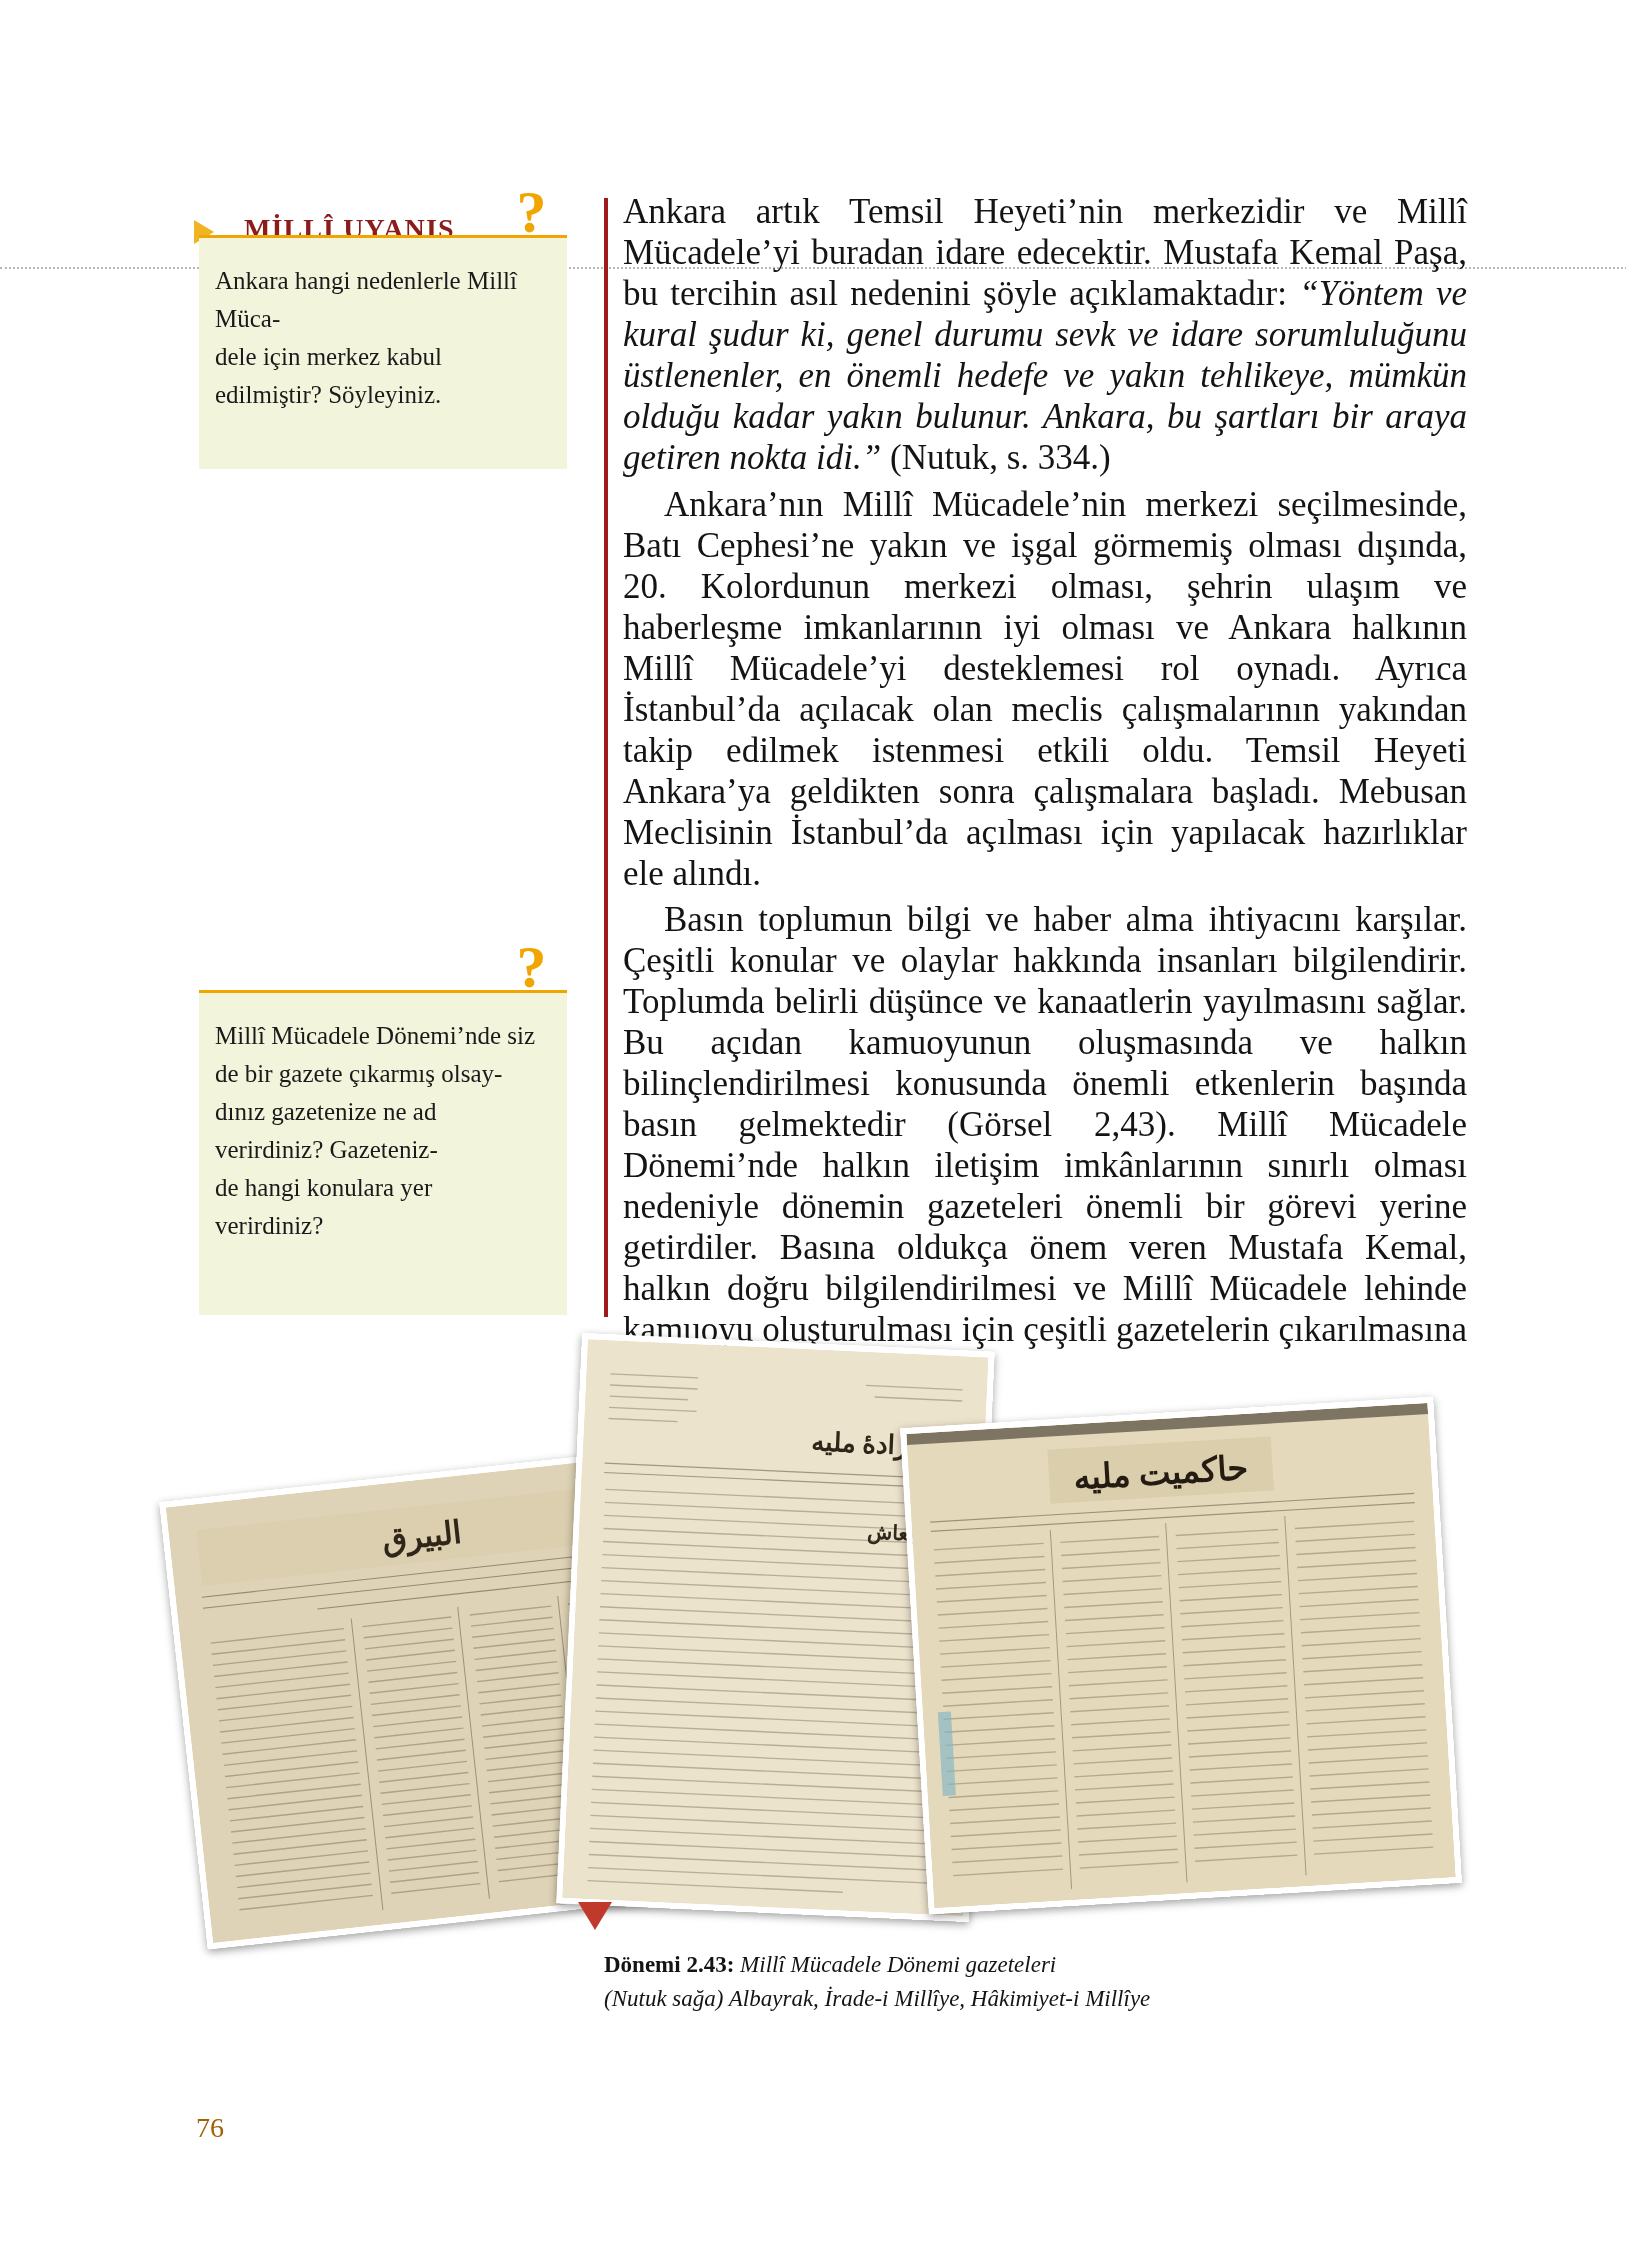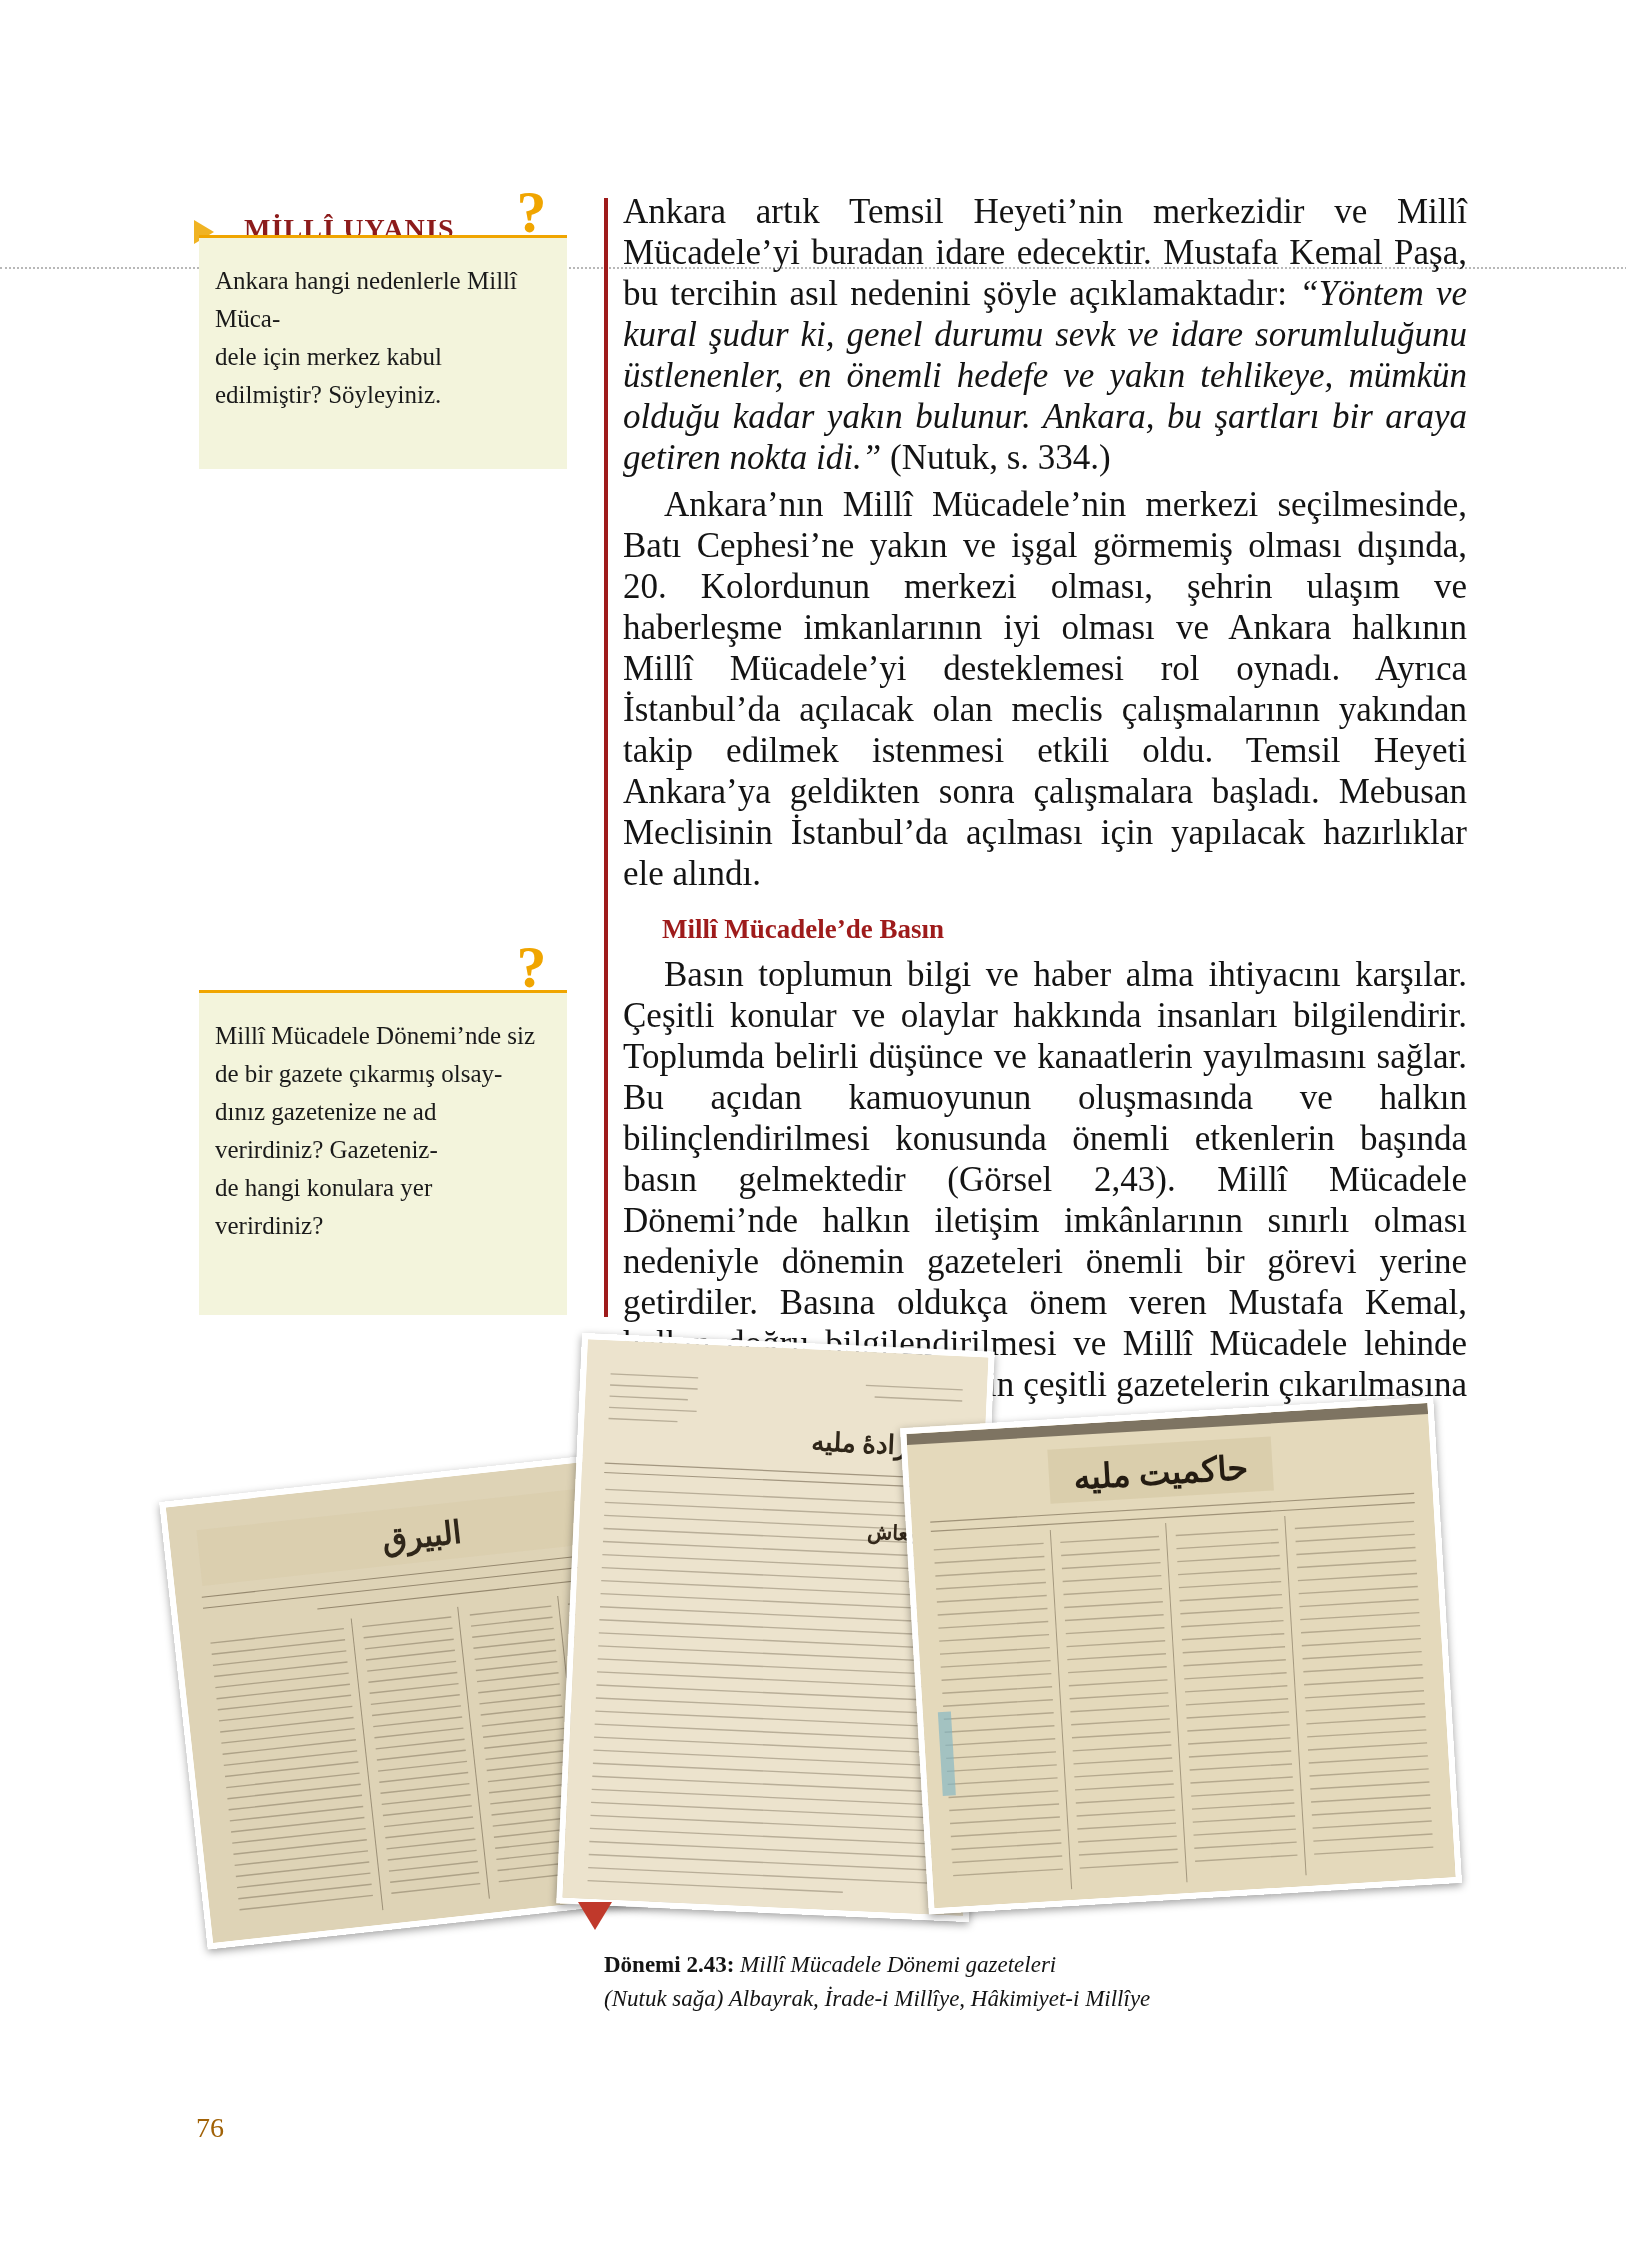--- a/index.html
+++ b/index.html
@@ -238,21 +238,20 @@
 de hangi konulara yer verirdiniz?</span>
 </div>
 
 <div class="column-rule"></div>
 
 <div class="main-col">
   <p class="para"><span>Ankara artık Temsil Heyeti’nin merkezidir ve Millî Mücadele’yi buradan idare edecektir. Mustafa Kemal Paşa, bu tercihin asıl nedenini şöyle açıklamaktadır: </span><span class="quote">“Yöntem ve kural şudur ki, genel durumu sevk ve idare sorumluluğunu üstlenenler, en önemli hedefe ve yakın tehlikeye, mümkün olduğu kadar yakın bulunur. Ankara, bu şartları bir araya getiren nokta idi.”</span><span> (Nutuk, s. 334.)</span></p>
 
   <p class="para indent">Ankara’nın Millî Mücadele’nin merkezi seçilmesinde, Batı Cephesi’ne yakın ve işgal görmemiş olması dışında, 20. Kolordunun merkezi olması, şehrin ulaşım ve haberleşme imkanlarının iyi olması ve Ankara halkının Millî Mücadele’yi desteklemesi rol oynadı. Ayrıca İstanbul’da açılacak olan meclis çalışmalarının yakından takip edilmek istenmesi etkili oldu. Temsil Heyeti Ankara’ya geldikten sonra çalışmalara başladı. Mebusan Meclisinin İstanbul’da açılması için yapılacak hazırlıklar ele alındı.</p>
 
-  <h2 class="subhead">Millî Mücadele’de Basın</h2>
 
   <p class="para indent">Basın toplumun bilgi ve haber alma ihtiyacını karşılar. Çeşitli konular ve olaylar hakkında insanları bilgilendirir. Toplumda belirli düşünce ve kanaatlerin yayılmasını sağlar. Bu açıdan kamuoyunun oluşmasında ve halkın bilinçlendirilmesi konusunda önemli etkenlerin başında basın gelmektedir (Görsel 2,43). Millî Mücadele Dönemi’nde halkın iletişim imkânlarının sınırlı olması nedeniyle dönemin gazeteleri önemli bir görevi yerine getirdiler. Basına oldukça önem veren Mustafa Kemal, halkın doğru bilgilendirilmesi ve Millî Mücadele lehinde kamuoyu oluşturulması için çeşitli gazetelerin çıkarılmasına öncülük etti.</p>
 </div>
 
 <div class="collage">
 
   <div class="newspaper" id="np1">
     <svg class="np-lines" viewBox="0 0 540 470" preserveAspectRatio="none">
       <rect x="0" y="0" width="540" height="470" fill="#ded3b6"></rect>
       <rect x="30" y="28" width="480" height="60" fill="#d6caa6" opacity="0.45"></rect>

